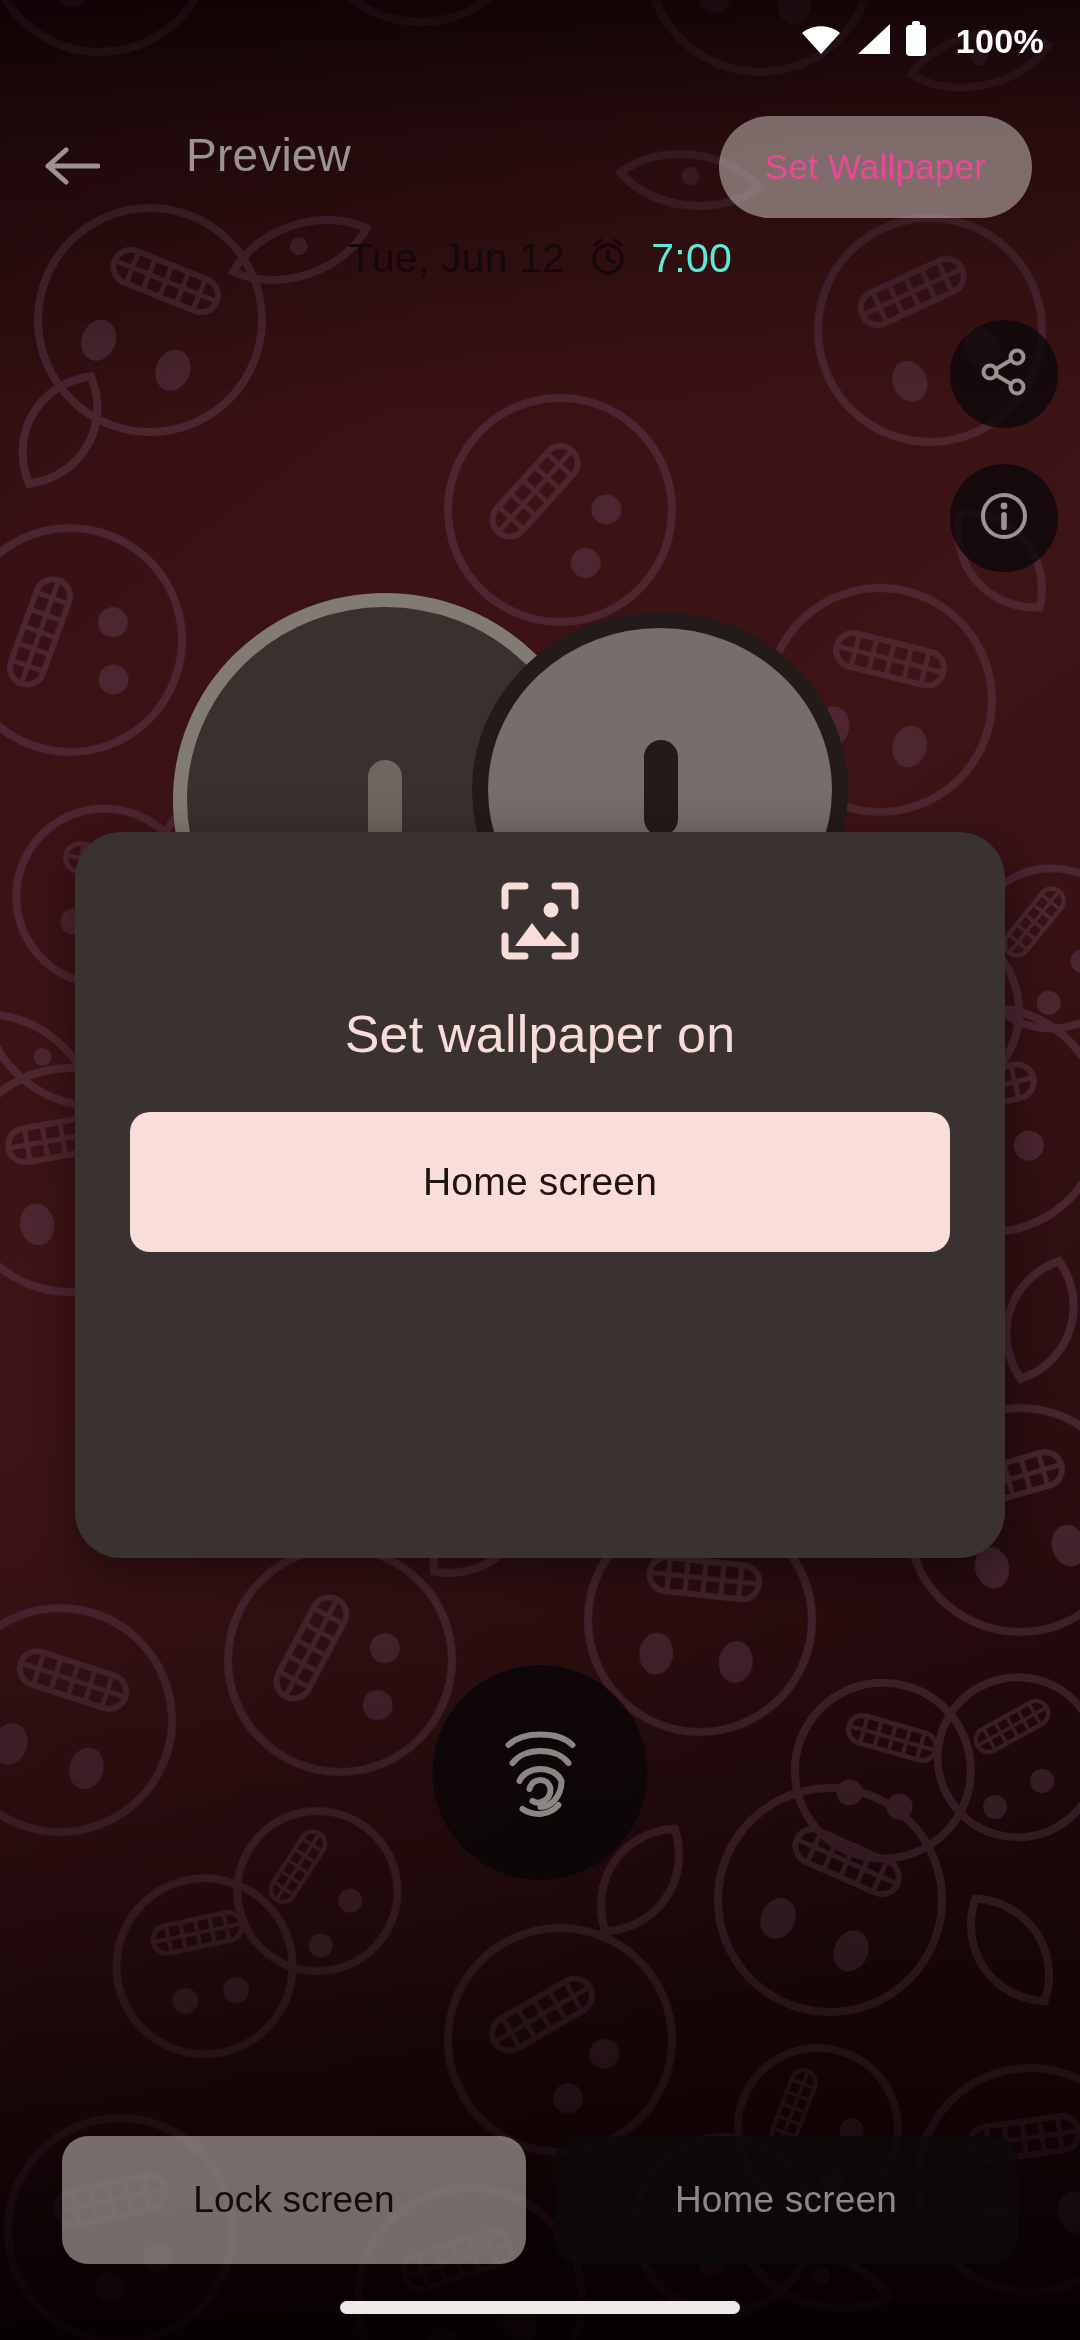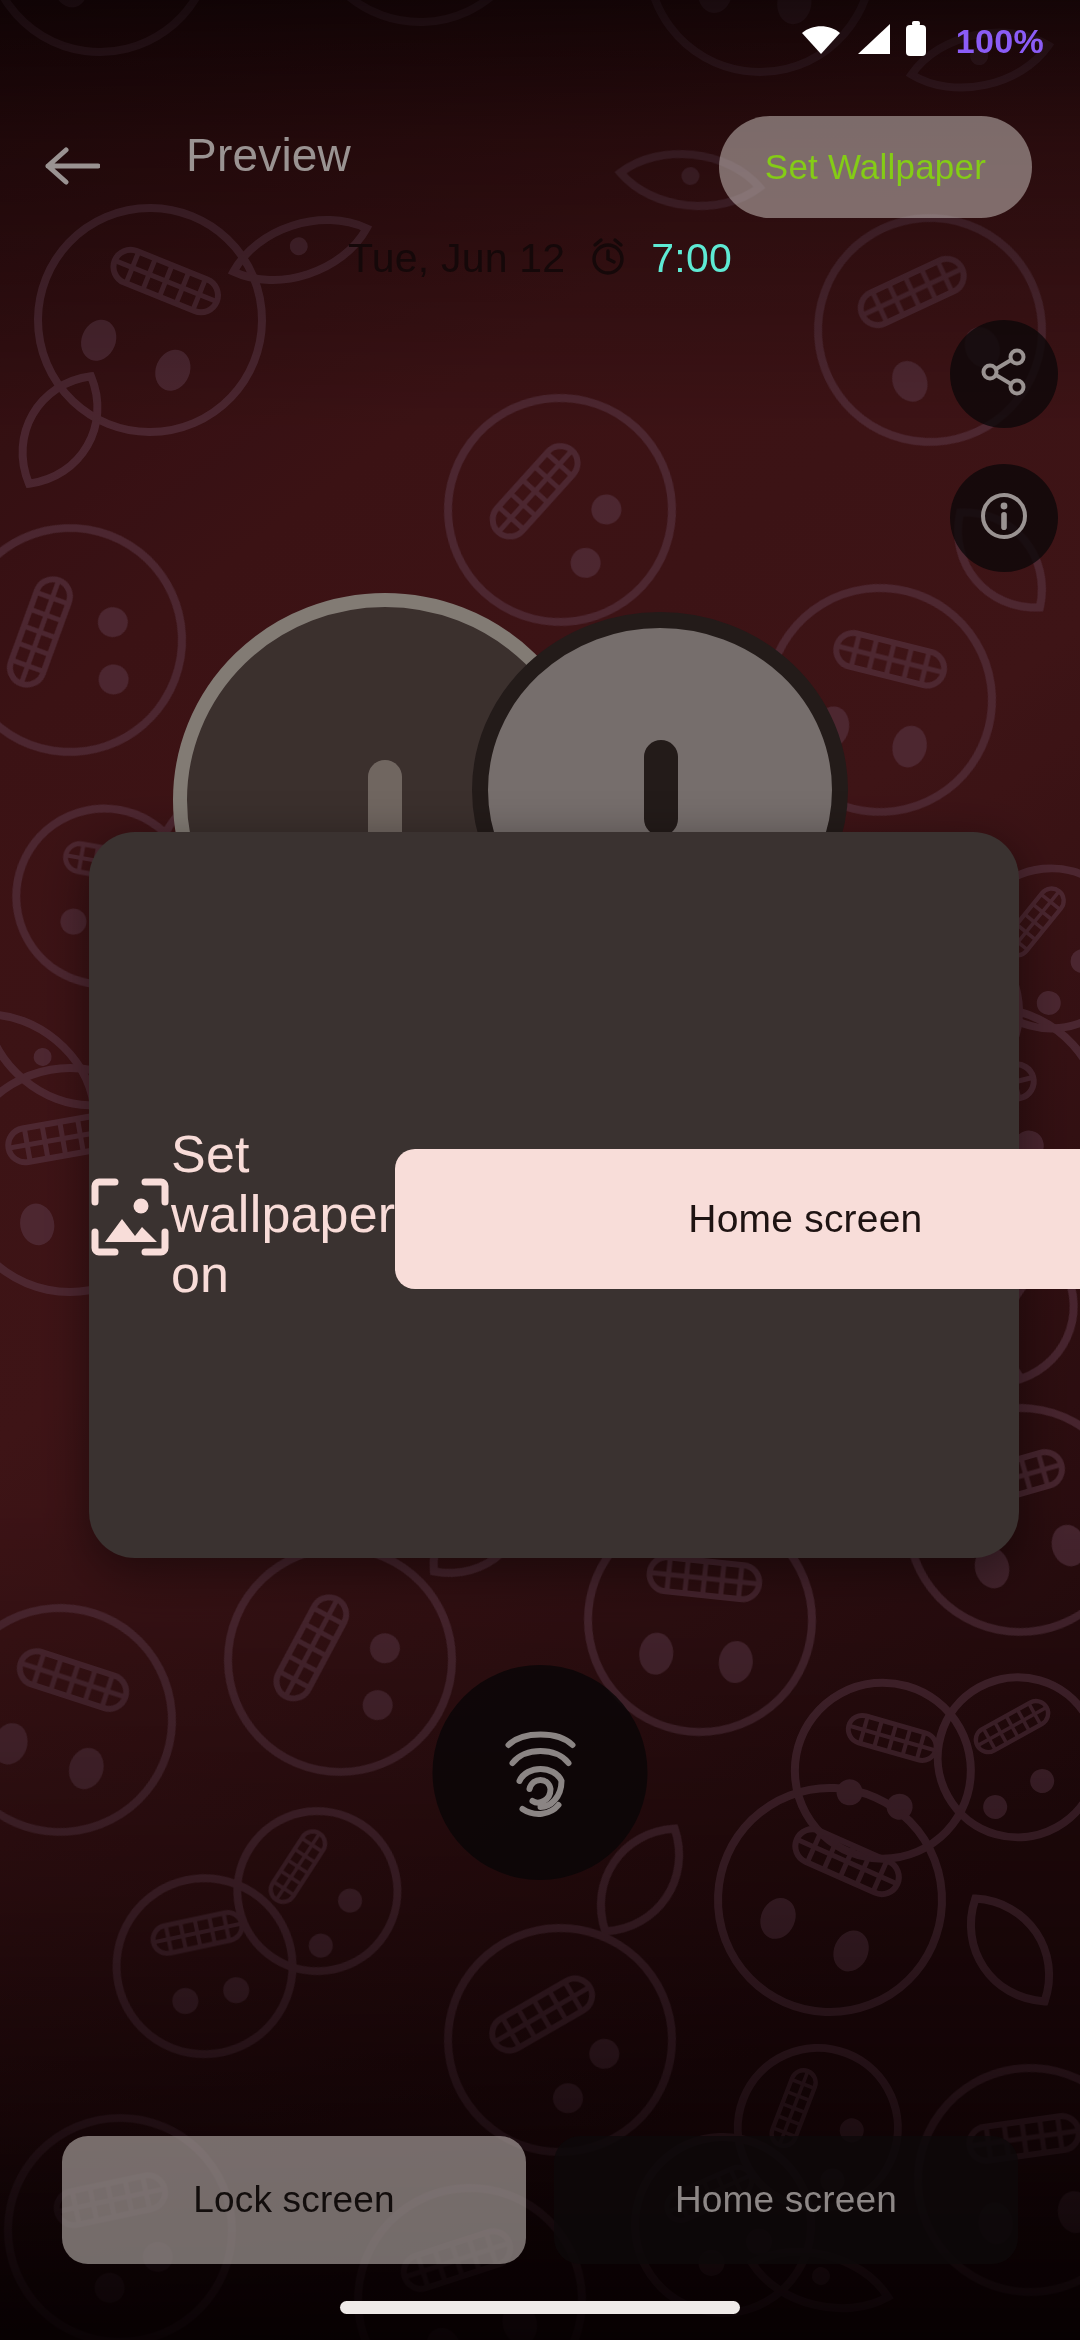--- a/index.html
+++ b/index.html
@@ -43,21 +43,21 @@
   
   #statusbar {
     position:absolute; top:0; left:0; right:0; height:82px;
     display:flex; align-items:center; justify-content:flex-end;
     padding-right:36px; gap:12px;
     color:#ffffff;
   }
   #statusbar .sb-icon { display:block; }
   #battery-pct {
     font-size:34px; font-weight:bold; letter-spacing:0.3px;
-    color:#8b5cf6; margin-left:16px;
+    color:#ffffff; margin-left:16px;
   }
 
   
   #appbar {
     position:absolute; top:108px; left:0; right:12px; height:120px;
   }
   #back-button {
     position:absolute; left:36px; top:24px;
     width:72px; height:72px;
     display:flex; align-items:center; justify-content:center;
@@ -67,21 +67,21 @@
     font-size:46px; font-weight:400;
     color:#9a9392;
     letter-spacing:0.2px;
   }
   #set-wallpaper-button {
     position:absolute; right:36px; top:8px;
     height:102px; padding:0 46px;
     display:flex; align-items:center; justify-content:center;
     background:rgba(205,195,192,0.52);
     border-radius:51px;
-    font-size:35px; color:#84cc16; letter-spacing:0.2px;
+    font-size:35px; color:#ec4899; letter-spacing:0.2px;
   }
 
   
   #lock-info {
     position:absolute; top:235px; left:0; right:0;
     display:flex; align-items:center; justify-content:center; gap:22px;
     color:#120708;
   }
   #lock-date { font-size:41px; letter-spacing:0.2px; color:#150809; }
   #lock-alarm-time { font-size:41px; letter-spacing:0.2px; color:#5eead4; }
@@ -104,21 +104,21 @@
     display:flex; align-items:center; justify-content:center;
   }
 
   
   #dialog {
     position:absolute; left:75px; top:832px;
     width:930px; height:726px;
     background:#3a3230;
     border-radius:46px;
     box-shadow:0 12px 48px rgba(0,0,0,0.45);
-    display:flex; flex-direction:row; align-items:center;margin-left:14px;
+    display:flex; flex-direction:column; align-items:center;
   }
   #dialog-icon { margin-top:48px; }
   #dialog-title {
     margin-top:38px;
     font-size:52px; font-weight:400;
     color:#f8dcd8; letter-spacing:0.2px;
   }
   #dialog-options {
     margin-top:48px; width:100%;
     display:flex; flex-direction:column; align-items:center; gap:13px;

